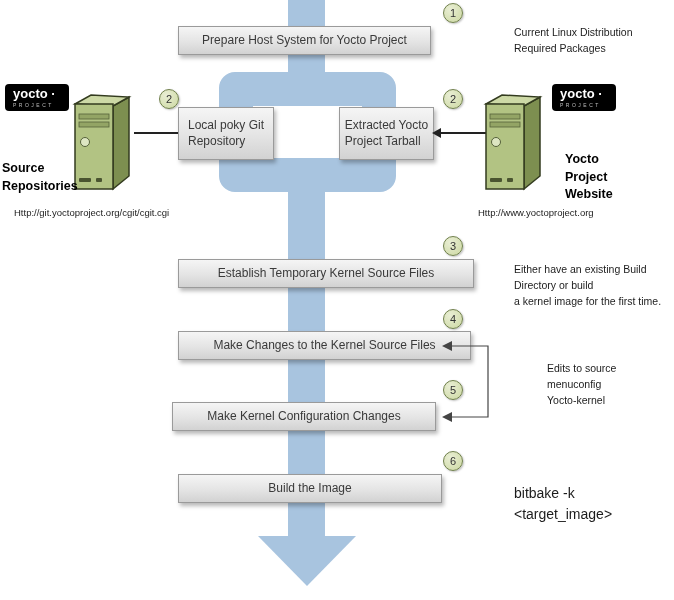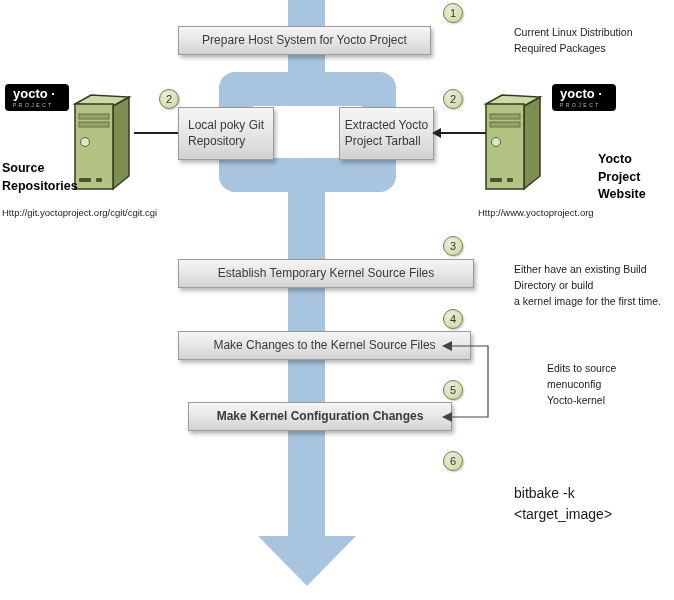--- a/index.html
+++ b/index.html
@@ -33,21 +33,21 @@
     background: linear-gradient(180deg, #f5f5f5 0%, #e4e4e4 55%, #d2d2d2 100%);
     border: 1px solid #9a9a9a;
     box-shadow: 2px 3px 4px rgba(0,0,0,0.28);
     white-space: pre-line; line-height: 1.3;
   }
   #box-prepare   { left: 178px; top: 26px;  width: 253px; height: 29px; }
   #box-poky      { left: 178px; top: 107px; width: 96px;  height: 53px; }
   #box-tarball   { left: 339px; top: 107px; width: 95px;  height: 53px; }
   #box-establish { left: 178px; top: 259px; width: 296px; height: 29px; }
   #box-changes   { left: 178px; top: 331px; width: 293px; height: 29px; }
-  #box-config    { left: 188px; top: 402px; width: 264px; height: 29px; font-weight: bold; }
+  #box-config    { left: 172px; top: 402px; width: 264px; height: 29px; }
   #box-build     { left: 178px; top: 474px; width: 264px; height: 29px; }
   
   .badge {
     position: absolute; width: 20px; height: 20px; border-radius: 50%;
     background: radial-gradient(circle at 35% 30%, #e9eed4, #ccd8a2);
     border: 1px solid #70804c;
     display: flex; align-items: center; justify-content: center;
     font-size: 11px; color: #333;
     box-shadow: 1px 1px 2px rgba(0,0,0,0.25);
   }
@@ -84,25 +84,25 @@
   .harrow { position: absolute; }
   #arrow-left  { left: 134px; top: 126px; }
   #arrow-right { left: 432px; top: 126px; }
   #bracket { position: absolute; left: 438px; top: 336px; }
   
   .side-label {
     position: absolute; font-weight: bold; font-size: 12.5px; color: #000;
     white-space: pre-line; line-height: 1.4;
   }
   #label-left  { left: 2px;   top: 160px; }
-  #label-right { left: 565px; top: 151px; margin-left: 33px; }
+  #label-right { left: 565px; top: 151px; }
   .url {
     position: absolute; font-size: 9.5px; color: #1c1c1c;
   }
-  #url-left  { left: 2px;   top: 207px; }
+  #url-left  { left: 14px;   top: 207px; }
   #url-right { left: 470px; top: 207px; padding-left: 8px; }
 </style>
 </head>
 <body>
 
 <div class="canvas">
 
   <div class="flow-band"></div>
   <div class="flow-ring"></div>
   <div class="flow-head"></div>
@@ -186,16 +186,17 @@
     <svg width="64" height="92" viewBox="0 0 64 92">
       <path d="M14,10 H50 V81 H14" fill="none" stroke="#444" stroke-width="1.2"></path>
       <polygon points="14,5 4,10 14,15" fill="#444"></polygon>
       <polygon points="14,76 4,81 14,86" fill="#444"></polygon>
     </svg>
   </div>
   <div class="ann" id="ann-edits">Edits to source
 menuconfig
 Yocto-kernel</div>
 
+  <div class="pbox" id="box-build">Build the Image</div>
   <div class="badge" id="badge-6">6</div>
   <div class="ann" id="ann-6">bitbake -k &lt;target_image&gt;</div>
 
 </div>
 
 </body></html>

